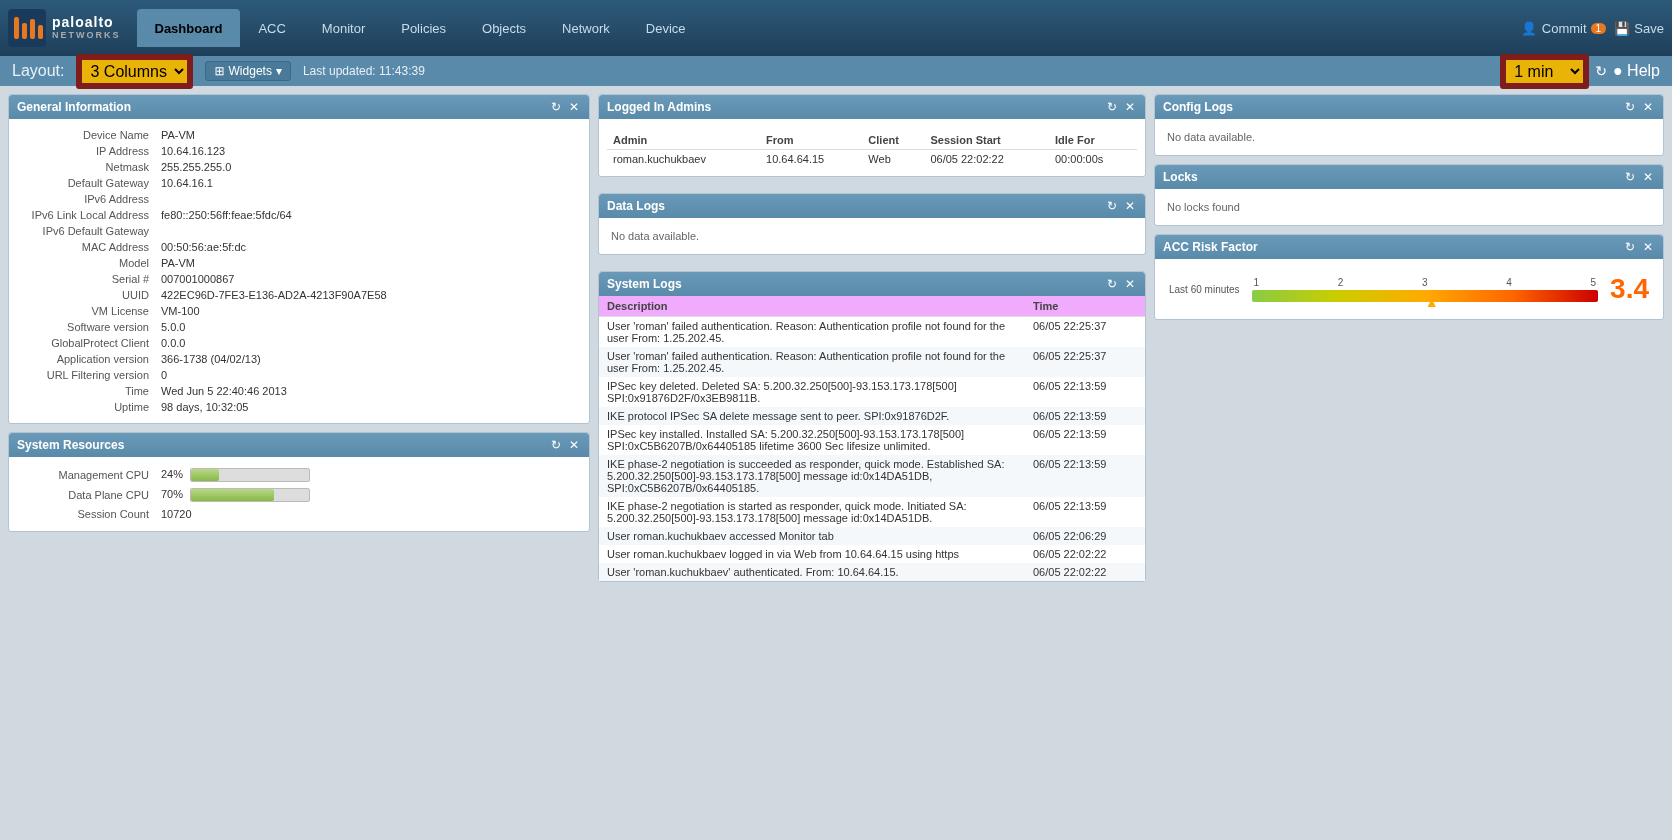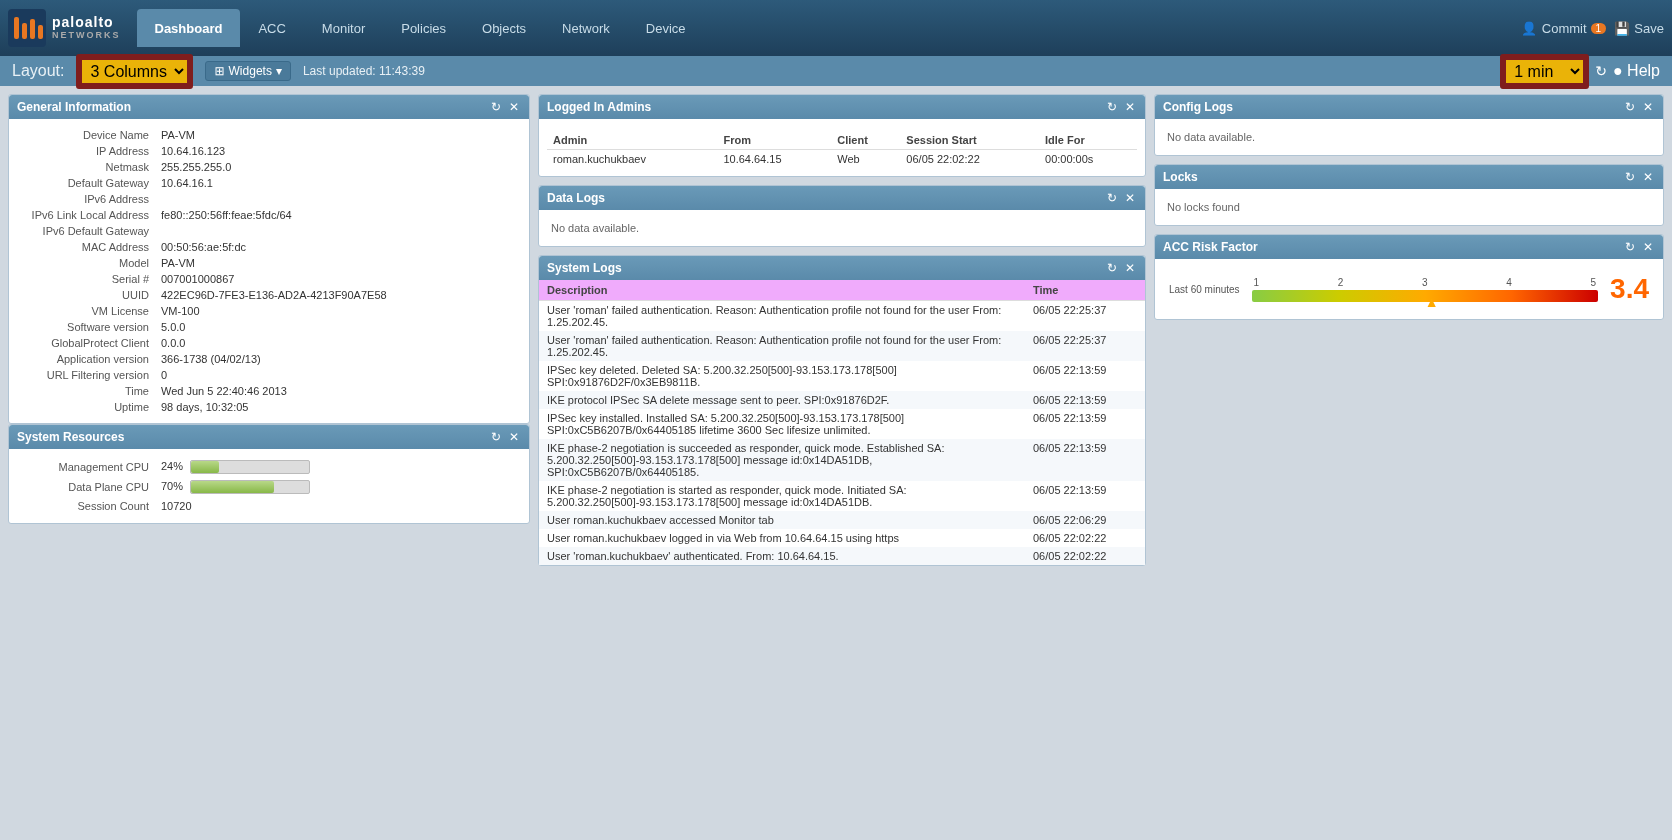--- a/index.html
+++ b/index.html
@@ -34,21 +34,21 @@
       color: #c8dce8;
       cursor: pointer;
       font-size: 13px;
       border-radius: 4px 4px 0 0;
       height: 38px;
       display: flex;
       align-items: center;
     }
     .nav-tab.active {
       background: #5a8aaa;
-      color: #ffffff;
+      color: #000000;
       font-weight: bold;
     }
     .nav-right {
       display: flex;
       align-items: center;
       gap: 8px;
       color: #c8dce8;
       font-size: 12px;
     }
     .nav-right .commit-btn {
@@ -128,22 +128,22 @@
     }
 
     
     #main-content {
       padding: 8px;
       display: flex;
       gap: 8px;
     }
 
     
-    .col-left { width: 522px; flex-shrink: 0; display: flex; flex-direction: column; }
-    .col-mid { flex: 1; display: flex; flex-direction: column; gap: 8px; }
+    .col-left { width: 582px; flex-shrink: 0; display: flex; flex-direction: column; gap: 8px; }
+    .col-mid { flex: 1; display: flex; flex-direction: column; gap: 16px; }
     .col-right { width: 510px; flex-shrink: 0; display: flex; flex-direction: column; gap: 8px; }
 
     
     .widget-panel {
       background: #fff;
       border: 1px solid #b0c4d4;
       border-radius: 3px;
     }
     .widget-header {
       background: linear-gradient(to bottom, #6a9ab8, #5a8aaa);

